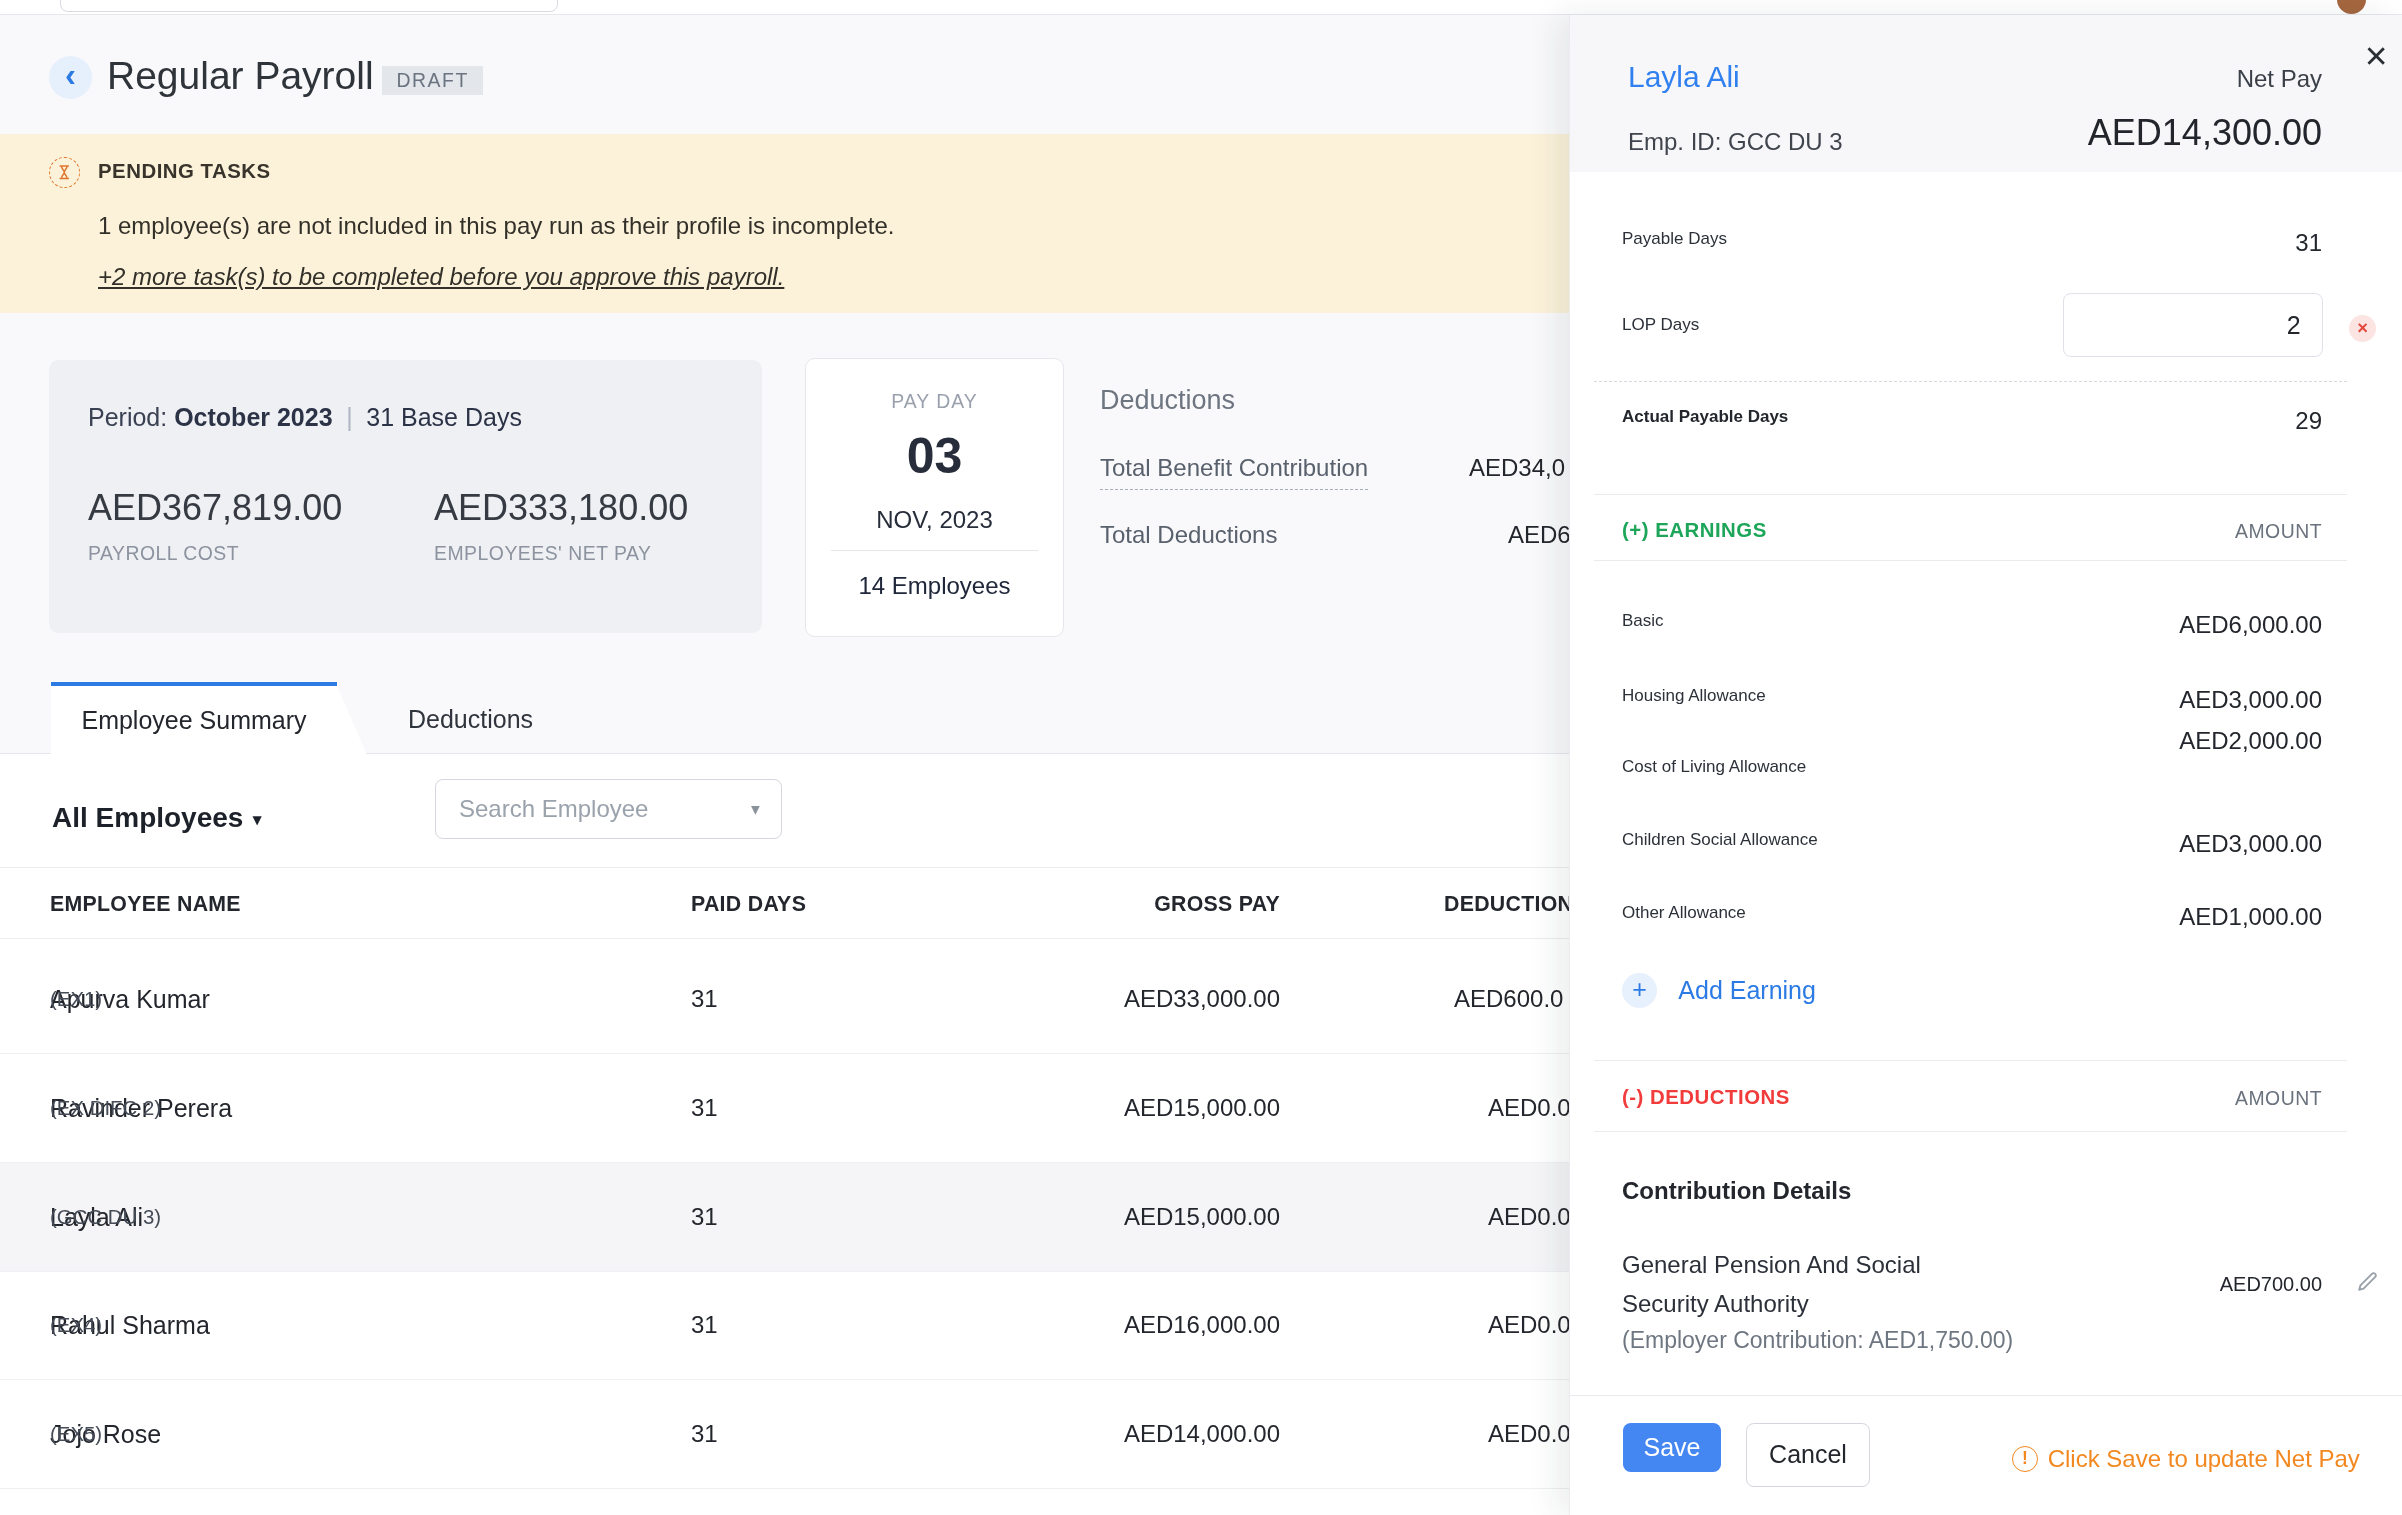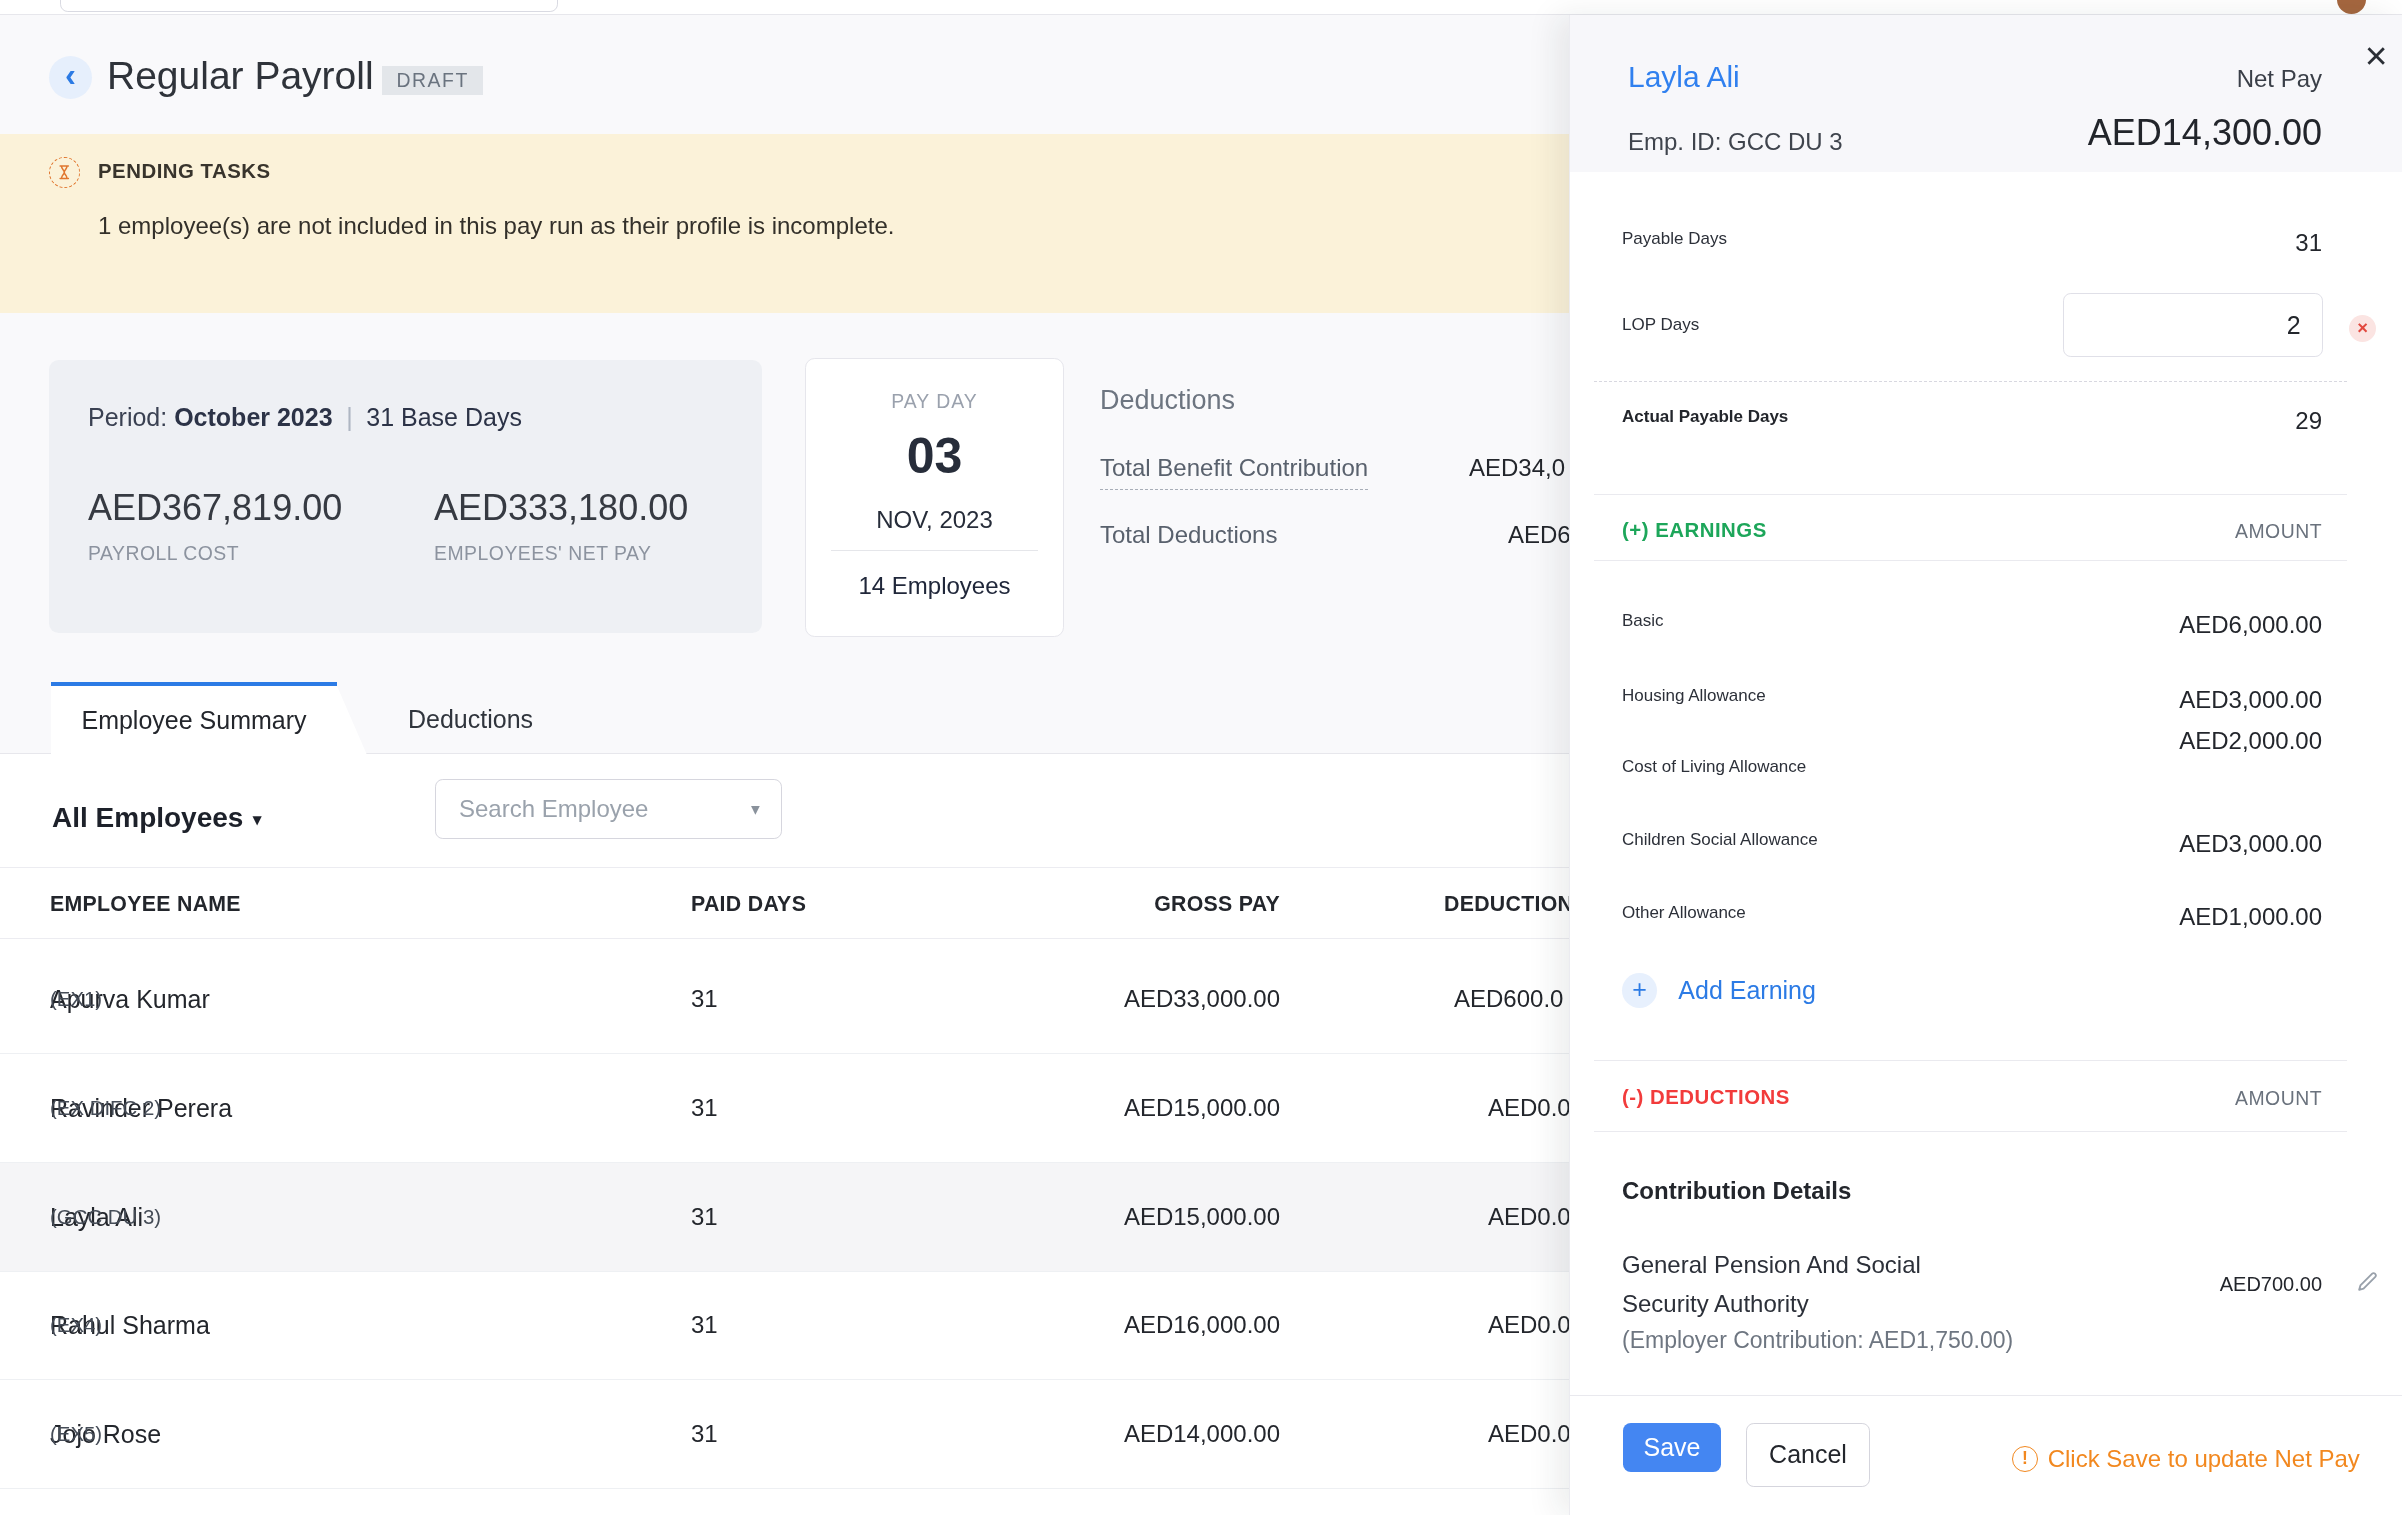--- a/index.html
+++ b/index.html
@@ -155,20 +155,21 @@
   <div class="status-badge">DRAFT</div>
 
   <div class="banner">
     <div class="banner-icon">
       <svg viewBox="0 0 24 24" width="16.5" height="16.5">
           <path d="M6 3h12M6 21h12M8 3c0 5 4 5.5 4 9s-4 4-4 9M16 3c0 5-4 5.5-4 9s4 4 4 9" stroke="#e0762e" stroke-width="2.2" fill="none" stroke-linecap="round"></path>
         </svg>
     </div>
     <div class="banner-heading">PENDING TASKS</div>
     <div class="banner-line1">1 employee(s) are not included in this pay run as their profile is incomplete.</div>
+    <div class="banner-link">+2 more task(s) to be completed before you approve this payroll.</div>
   </div>
 
   <div class="period-card">
     <div class="period-line">
       <span>Period:</span>
       <span class="p-bold">October 2023</span><span class="p-sep">|</span><span class="p-days">31 Base Days</span>
     </div>
     <div class="amt-big amt-cost">AED367,819.00</div>
     <div class="amt-cap cap-cost">PAYROLL COST</div>
     <div class="amt-big amt-net">AED333,180.00</div>

